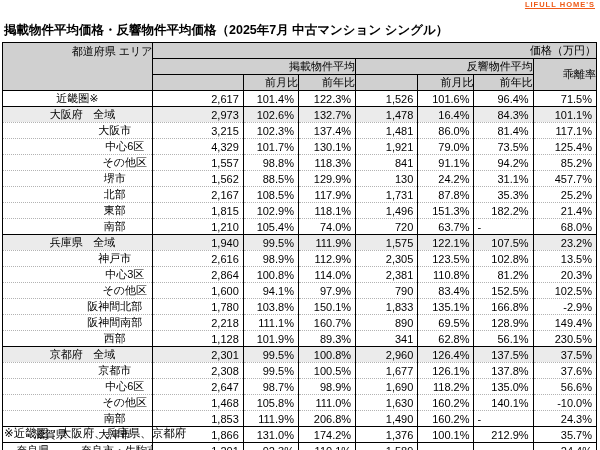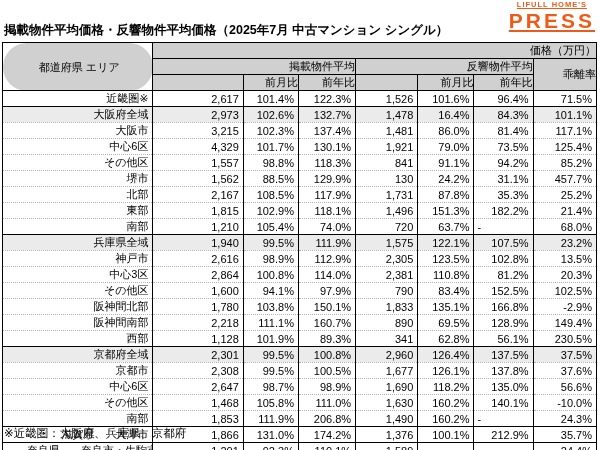--- a/index.html
+++ b/index.html
@@ -46,56 +46,55 @@
   .price-table th{
     background:var(--header-bg);
     font-weight:normal;
     border:1px solid #000;
     padding:0;
     height:13px;
     text-align:right;
     font-size:11px;
   }
   .price-table th.label-head{
-    text-align:center;padding-left:3px;vertical-align:top;padding-top:17px;border-radius:24px;
+    text-align:right;padding-left:3px;vertical-align:top;padding-top:1px;
   }
   .price-table td{
     padding:0 4px 0 3px;
     height:14px;
     border-left:1px solid #000;
     border-right:1px solid #000;
     border-top:1px dotted #b3b3b3;
     white-space:nowrap;
     overflow:hidden;
   }
   .price-table tr.section-start > td{
     border-top:1px solid #000;
   }
   .price-table tr.shaded > td{
     background:var(--shaded-bg);
   }
   .price-table td.num{text-align:right;}
   .price-table td.num.dash{text-align:left;}
-  .price-table td.label-cell{text-align:right;}
+  .price-table td.label-cell{text-align:center;}
   .pref{display:inline-block;width:54px;}
   .area.indent-2{padding-left:21px;}
   .area.indent-3{padding-left:41px;}
   .footnote{
     position:absolute;left:4px;top:426px;
     font-size:11.5px;white-space:nowrap;
   }
 </style>
 </head>
 <body>
 
 <div class="page-title">掲載物件平均価格・反響物件平均価格（2025年7月 中古マンション シングル）</div>
 
 <div class="logo">
   <span class="logo-top">LIFULL HOME'S</span>
-  <span class="logo-main">PRESS</span>
 </div>
 
 <table class="price-table">
   <colgroup>
     <col style="width:150px">
       <col style="width:90px">
       <col style="width:55px">
       <col style="width:57px">
     <col style="width:62px">
       <col style="width:56px">

